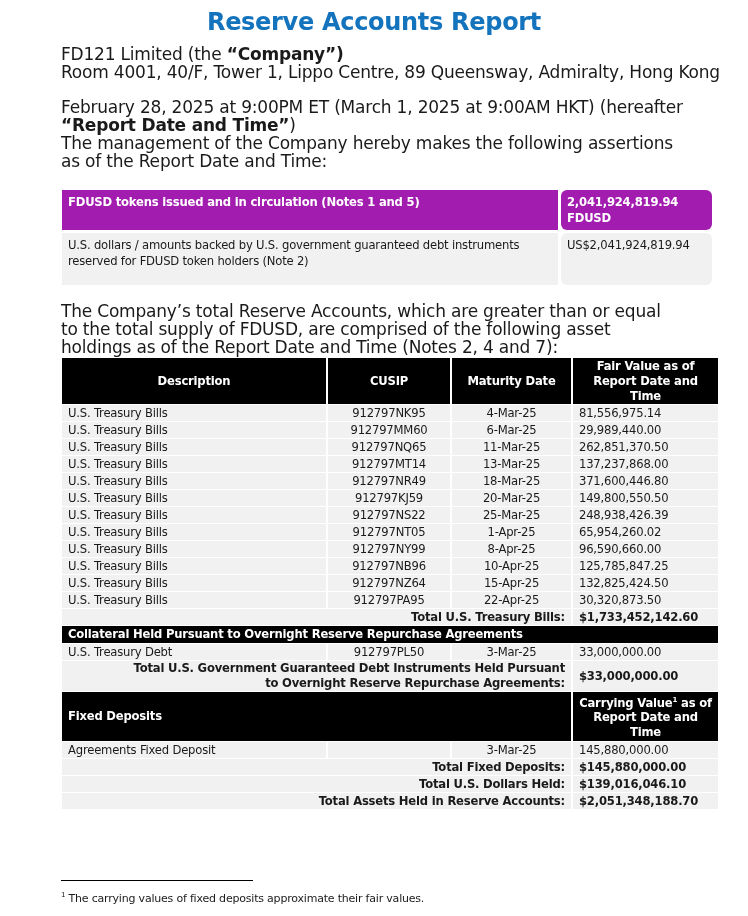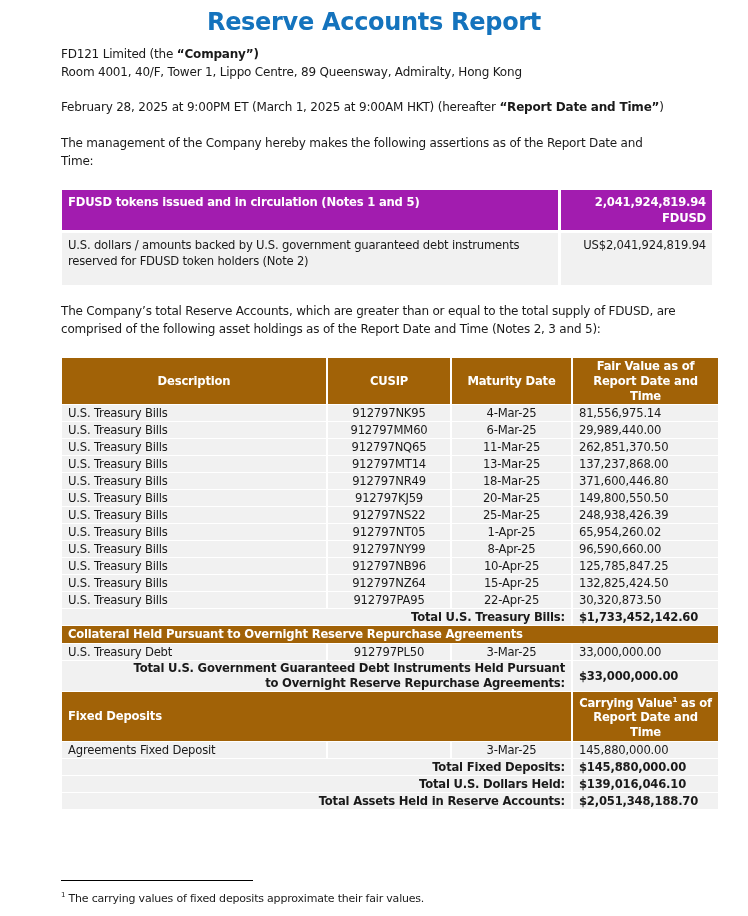--- a/index.html
+++ b/index.html
@@ -4,37 +4,37 @@
 <style>
   html, body { margin: 0; padding: 0; background: #ffffff; }
   body {
     width: 748px; height: 916px; position: relative; overflow: hidden;
     font-family: "DejaVu Sans", sans-serif; color: #1a1a1a;
   }
   .title {
     position: absolute; left: 0; width: 748px; top: 8px; text-align: center;
     color: #1473bd; font-weight: bold; font-size: 24px; letter-spacing: -0.3px;
   }
-  .p { position: absolute; left: 61px; font-size: 12px; line-height: 18px; letter-spacing: -0.2px; }
+  .p { position: absolute; left: 61px; font-size: 17px; line-height: 18px; letter-spacing: -0.2px; }
   .p b { font-weight: bold; }
   .fn-line { position: absolute; left: 61px; top: 880px; width: 192px; height: 1px; background: #000; }
   .footnote { position: absolute; left: 61px; top: 891px; font-size: 11px; letter-spacing: -0.2px; }
   .footnote sup { font-size: 7px; }
 
   
   .sum { position: absolute; left: 62px; top: 190px; width: 656px; border-collapse: separate; border-spacing: 3px; margin: -3px; }
   .sum td { font-size: 11.6px; line-height: 16px; letter-spacing: -0.2px; padding: 4px 6px; vertical-align: top; }
   .sum .hd td { background: #a21caf; color: #fff; font-weight: bold; height: 28px; }
   .sum .bd td { background: #f1f1f1; height: 44px; }
-  .sum .num { text-align: right; }
+  .sum .num { text-align: left; border-radius: 6px; }
 
   
   .hold { position: absolute; left: 60px; top: 357px; width: 660px; border-collapse: separate; border-spacing: 2px 1.5px; }
   .hold td { font-size: 11.6px; letter-spacing: -0.2px; padding: 0 6px; line-height: 15px; height: 16px; background: #f1f1f1; white-space: nowrap; }
-  .hold .th td, .hold .sec td { background: #a16207; color: #fff; font-weight: bold; }
+  .hold .th td, .hold .sec td { background: #000000; color: #fff; font-weight: bold; }
   .hold .th td { text-align: center; height: 46px; line-height: 15px; white-space: normal; }
   .hold .c1 { width: 252px; }
   .hold .c2 { width: 110px; text-align: center; }
   .hold .c3 { width: 107px; text-align: center; }
   .hold .c4 { text-align: left; }
   .hold .tot td { font-weight: bold; }
   .hold .tot .lbl { text-align: right; }
   .hold .sec td { height: 17px; }
   .hold .big td { height: 30px; }
   .hold .fd td { height: 49px; }
@@ -65,21 +65,21 @@
       <div>FDUSD</div>
     </td>
   </tr>
   <tr class="bd">
     <td>U.S. dollars / amounts backed by U.S. government guaranteed debt instruments reserved for FDUSD token holders (Note 2)</td>
     <td class="num">US$2,041,924,819.94</td>
   </tr>
 </tbody>
   </table>
 
-<div class="p" style="top:302px; width:620px;">The Company’s total Reserve Accounts, which are greater than or equal to the total supply of FDUSD, are comprised of the following asset holdings as of the Report Date and Time (Notes 2, 3 and 5):</div>
+<div class="p" style="top:302px; width:620px;">The Company’s total Reserve Accounts, which are greater than or equal to the total supply of FDUSD, are comprised of the following asset holdings as of the Report Date and Time (Notes 2, 4 and 7):</div>
 
 <table class="hold">
   <tbody>
       <tr class="th">
     <td class="c1">Description</td>
     <td class="c2">CUSIP</td>
     <td class="c3">Maturity Date</td>
     <td style="text-align:center;">Fair Value as of Report Date and Time</td>
   </tr>
   </tbody>

